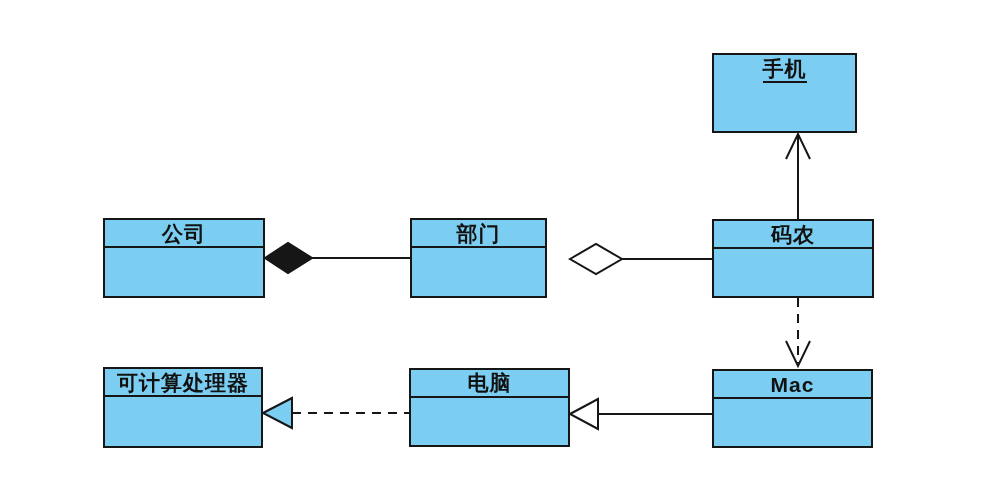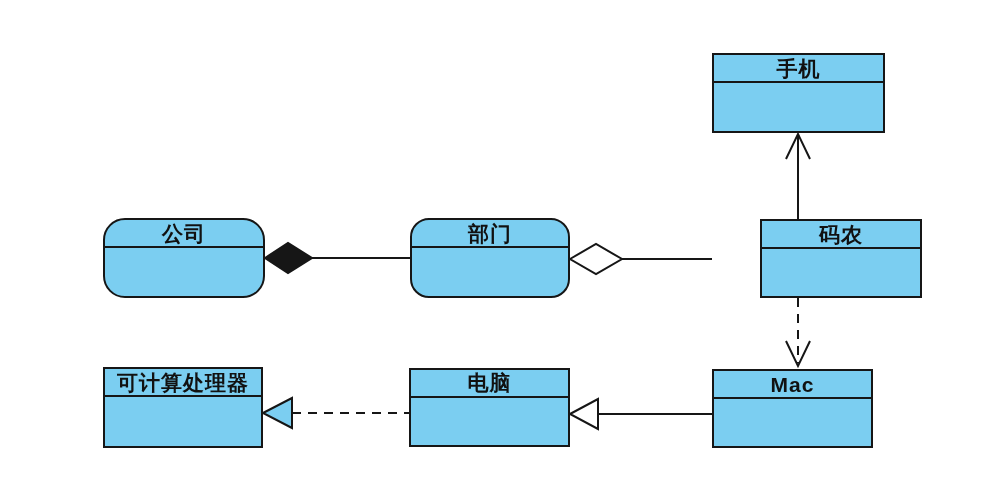--- a/index.html
+++ b/index.html
@@ -38,24 +38,24 @@
     font-size: 21px;
     line-height: 1;
     color: #111111;
     letter-spacing: 1px;
     white-space: nowrap;
   }
   .uml-class .body {
     flex: 1;
   }
   
-  .box-phone     { left: 712px; top:  53px; width: 173px; height: 80px; }
-  .box-company   { left: 103px; top: 218px; width: 162px; height: 80px; border-radius: 22px; }
-  .box-department{ left: 410px; top: 218px; width: 160px; height: 80px; border-radius: 19px; }
-  .box-coder     { left: 712px; top: 219px; width: 162px; height: 79px; margin-left: 48px; }
+  .box-phone     { left: 712px; top:  53px; width: 145px; height: 80px; align-items: center; }
+  .box-company   { left: 103px; top: 218px; width: 162px; height: 80px; }
+  .box-department{ left: 410px; top: 218px; width: 137px; height: 80px; }
+  .box-coder     { left: 712px; top: 219px; width: 162px; height: 79px; }
   .box-processor { left: 103px; top: 367px; width: 160px; height: 81px; }
   .box-computer  { left: 409px; top: 368px; width: 161px; height: 79px; font-family: Liberation Serif, serif; }
   .box-mac       { left: 712px; top: 369px; width: 161px; height: 79px; justify-content: space-between; }
 </style>
 </head>
 <body>
 
 <div class="canvas">
 
   <svg class="connector-layer" viewBox="0 0 1000 504" xmlns="http://www.w3.org/2000/svg">

